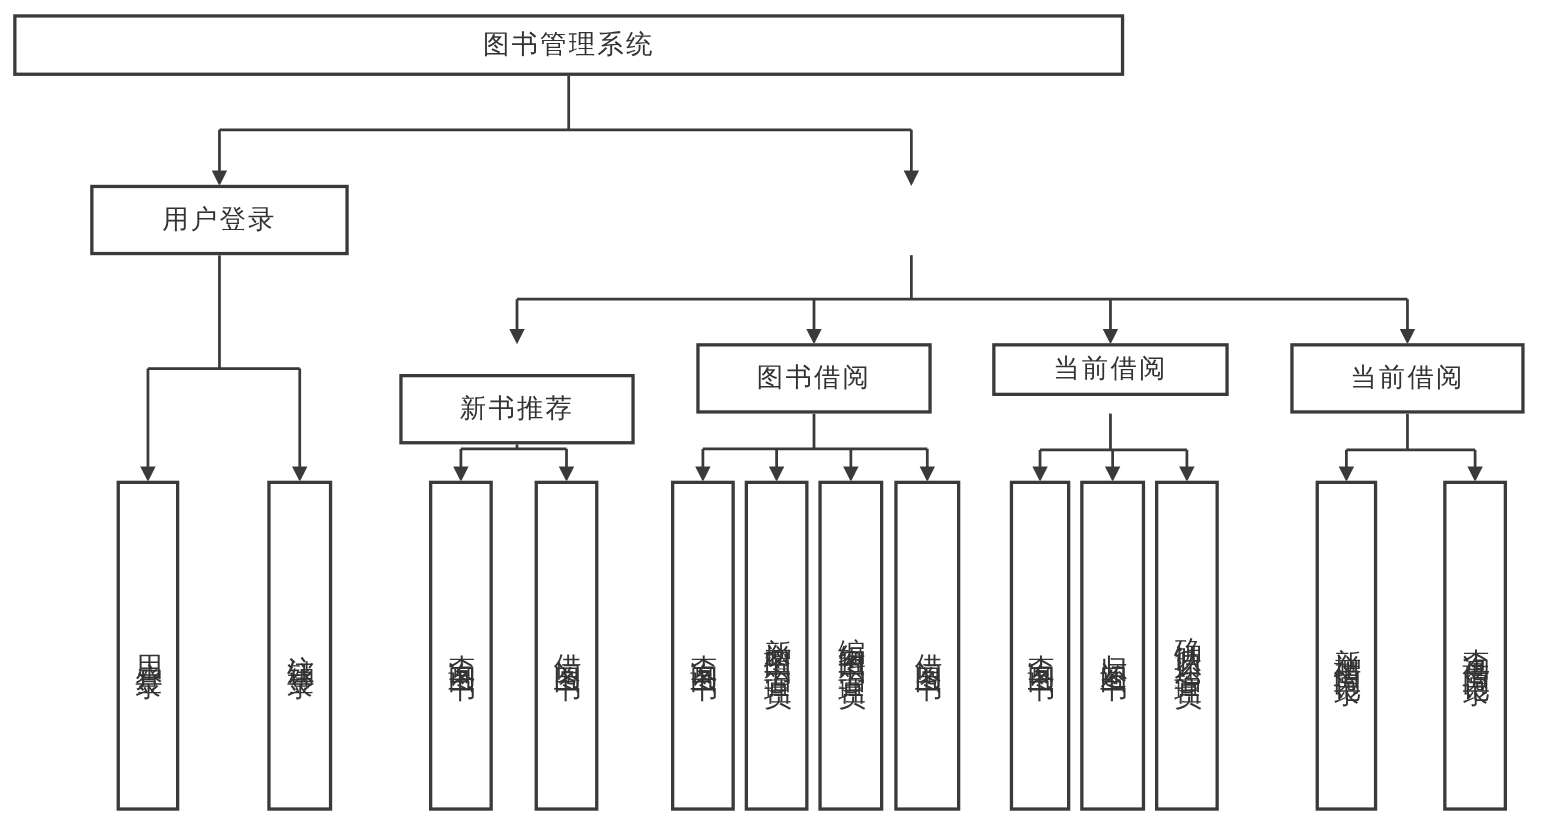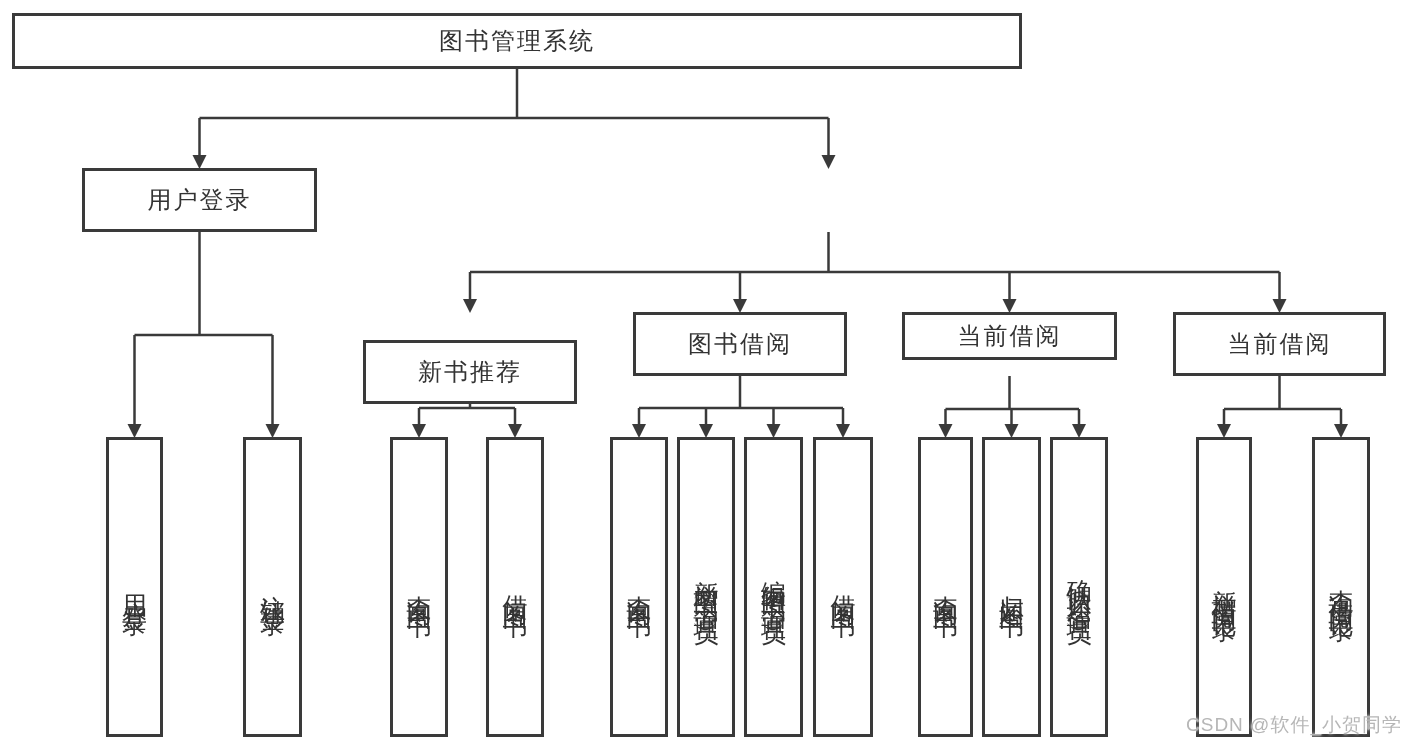--- a/index.html
+++ b/index.html
@@ -155,15 +155,14 @@
   <div class="node vert" style="left:744px; top:437px; width:59px; height:300px;">编辑图书（管理员）</div>
   <div class="node vert" style="left:813px; top:437px; width:60px; height:300px;">借阅图书</div>
 
   <div class="node vert" style="left:918px; top:437px; width:55px; height:300px;">查询图书</div>
   <div class="node vert" style="left:982px; top:437px; width:59px; height:300px;">归还图书</div>
   <div class="node vert" style="left:1050px; top:437px; width:58px; height:300px;">确认归还（管理员）</div>
 
   <div class="node vert" style="left:1196px; top:437px; width:56px; height:300px;">新增借阅记录</div>
   <div class="node vert" style="left:1312px; top:437px; width:58px; height:300px;">查询借阅记录</div>
 
-  <div id="watermark">CSDN @软件_小贺同学</div>
 
 </div>
 
 </body></html>

